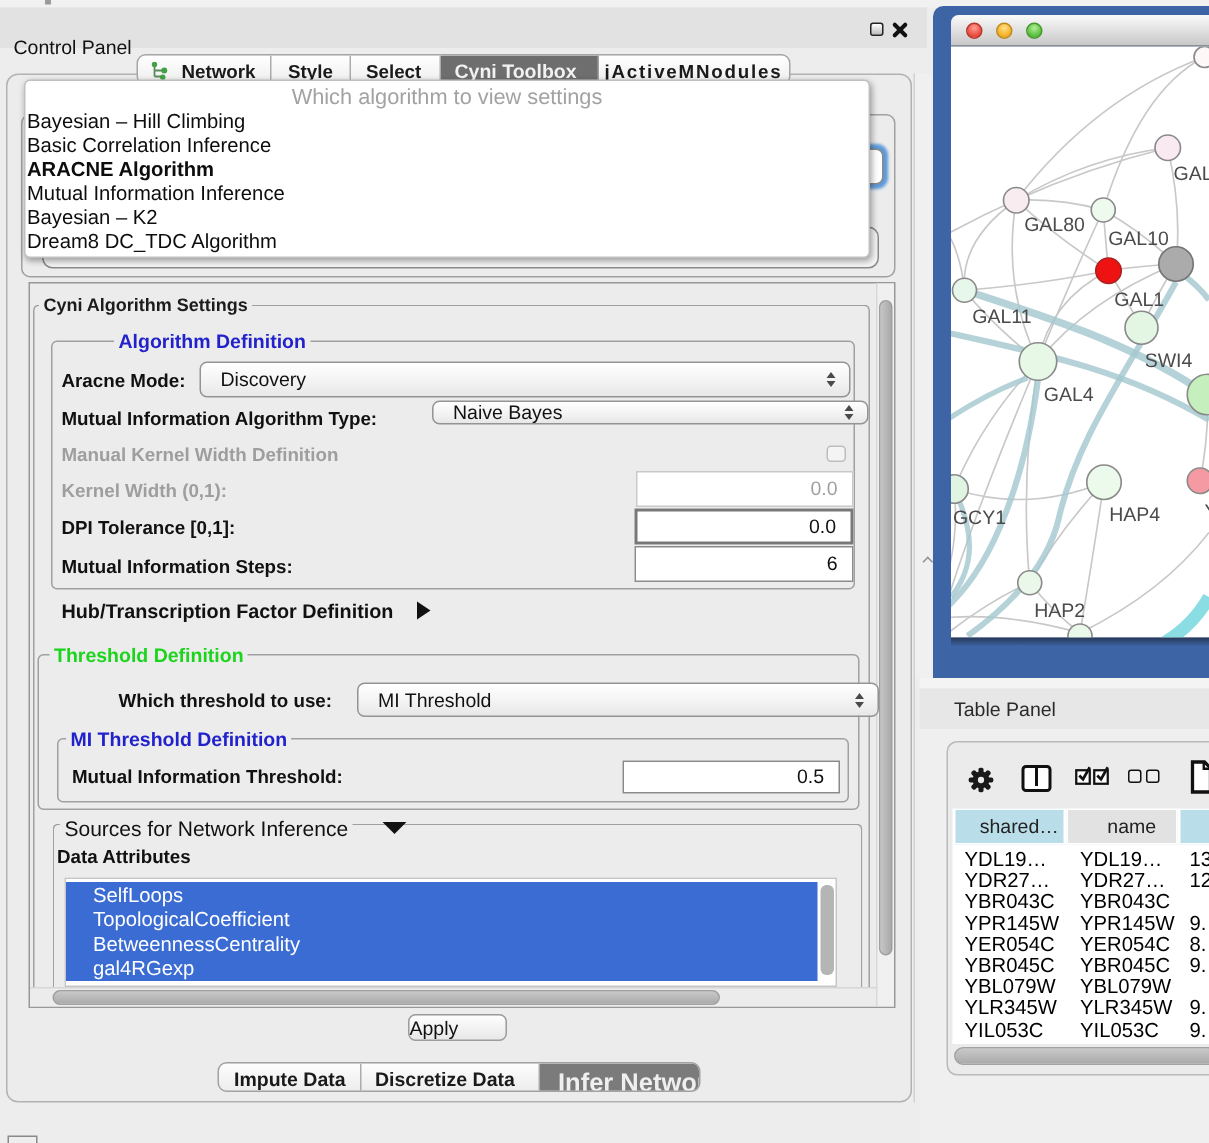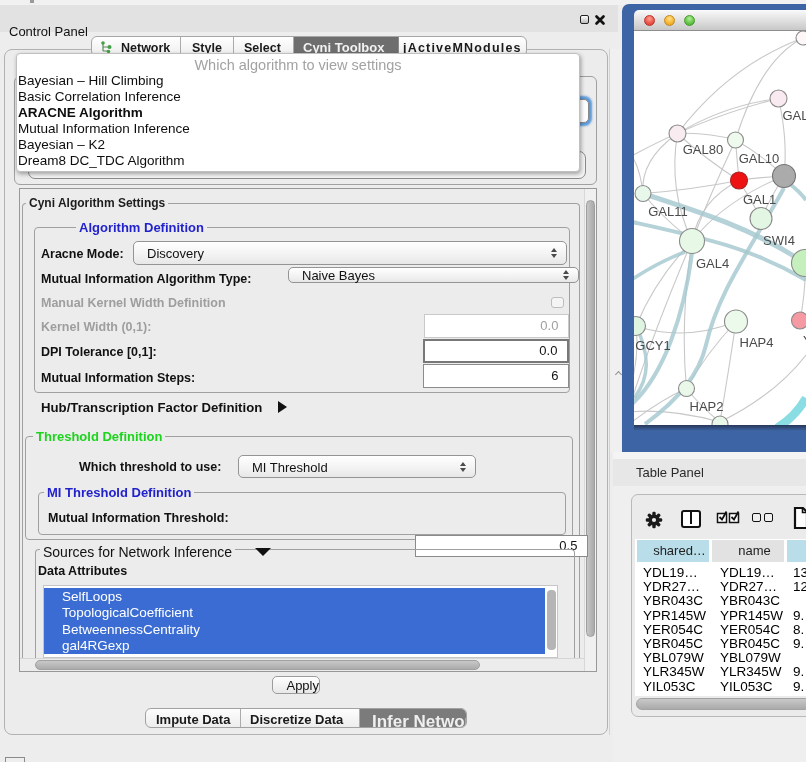--- a/index.html
+++ b/index.html
@@ -91,43 +91,43 @@
 <div class="fld" style="left:423px;top:339px;width:146px;height:24px;border:2px solid #787878;line-height:20px;">0.0&nbsp;</div>
 <div class="lbl" style="left:41px;top:371px;">Mutual Information Steps:</div>
 <div class="fld" style="left:423px;top:364px;width:146px;height:24px;border:1.5px solid #8c8c8c;line-height:21px;">6&nbsp;</div>
 
 <div class="lbl" style="left:41px;top:400px;font-size:13.2px;">Hub/Transcription Factor Definition</div>
 <div class="abs" style="left:278px;top:401px;width:0;height:0;border:6px solid transparent;border-left:9px solid #111;"></div>
 
 <div class="grp" style="left:25px;top:436px;width:548px;height:104px;"></div>
 <div class="gt" style="left:33px;top:429px;color:#1dd41d;background:#ececec;font-size:13px;">Threshold Definition</div>
 <div class="lbl" style="left:79px;top:460px;">Which threshold to use:</div>
-<div class="combo" style="left:238px;top:455px;width:238px;height:23px;">
+<div class="combo" style="left:238px;top:455px;width:348px;height:23px;">
   <span class="ct">MI Threshold</span>
     <span class="step"></span>
 </div>
 <div class="grp" style="left:38px;top:492px;width:528px;height:43px;"></div>
 <div class="gt" style="left:44px;top:485px;color:#2222cc;font-size:13px;">MI Threshold Definition</div>
 <div class="lbl" style="left:48px;top:511px;">Mutual Information Threshold:</div>
-<div class="fld" style="left:415px;top:507px;width:173px;height:22px;border:1.5px solid #8a8a8a;line-height:19px;margin-top:28px;">0.5&nbsp;</div>
+<div class="fld" style="left:415px;top:507px;width:145px;height:22px;border:1.5px solid #8a8a8a;line-height:19px;">0.5&nbsp;</div>
 
 <div class="grp" style="left:35px;top:549px;width:540px;height:120px;border-bottom:none;"></div>
 <div class="gt" style="left:40px;top:544px;color:#111;font-weight:normal;font-size:14px;">Sources for Network Inference</div>
 <div class="abs" style="left:255px;top:548px;width:0;height:0;border:8px solid transparent;border-top:8px solid #111;"></div>
 <div class="lbl" style="left:38px;top:564px;">Data Attributes</div>
 
 <div class="abs" style="left:43px;top:585px;width:515px;height:73px;background:#fff;border:1px solid #c6c6c6;"></div>
 <div class="abs" style="left:44px;top:588px;width:501px;height:66px;background:#3b6cd3;"></div>
 <div class="abs" style="left:62px;top:589px;font-size:13.5px;color:#fff;line-height:16.4px;white-space:nowrap;">SelfLoops<br>TopologicalCoefficient<br>BetweennessCentrality<br>gal4RGexp</div>
 <div class="abs" style="left:547px;top:590px;width:8.5px;height:60px;border-radius:4px;background:#b5b5b5;"></div>
 
 <div class="abs" style="left:20px;top:658px;width:564px;height:13px;background:#ececec;border-top:1px solid #d6d6d6;"></div>
 <div class="abs" style="left:35px;top:660px;width:445px;height:10px;border-radius:5px;background:linear-gradient(#c8c8c8,#ababab);border:1px solid #a0a0a0;"></div>
 
-<div class="abs" style="left:272px;top:676px;width:48px;height:18px;border:1px solid #9c9c9c;border-radius:5px;background:linear-gradient(#fefefe,#e8e8e8);text-align:right;font-size:13px;color:#111;line-height:17px;">Apply</div>
+<div class="abs" style="left:272px;top:676px;width:66px;height:18px;border:1px solid #9c9c9c;border-radius:5px;background:linear-gradient(#fefefe,#e8e8e8);text-align:left;font-size:13px;color:#111;line-height:17px;">Apply</div>
 
 <div class="abs" style="left:145px;top:708px;width:322px;height:20px;border:1px solid #a2a2a2;border-radius:6px;background:linear-gradient(#fdfdfd,#ededed);overflow:hidden;">
   <div class="abs" style="left:0;top:0;width:95px;height:20px;border-right:1px solid #ababab;"></div>
   <div class="abs" style="left:95px;top:0;width:119px;height:20px;border-right:1px solid #ababab;"></div>
   <div class="abs" style="left:214px;top:0;width:108px;height:20px;background:#7b7b7b;"></div>
   <div class="abs tabtxt" style="left:10px;top:2.5px;font-size:13px;">Impute Data</div>
   <div class="abs tabtxt" style="left:104px;top:2.5px;font-size:13px;">Discretize Data</div>
   <div class="abs tabtxt" style="left:226px;top:2.5px;color:#efefef;font-size:17px;">Infer Network</div>
 </div>
 

